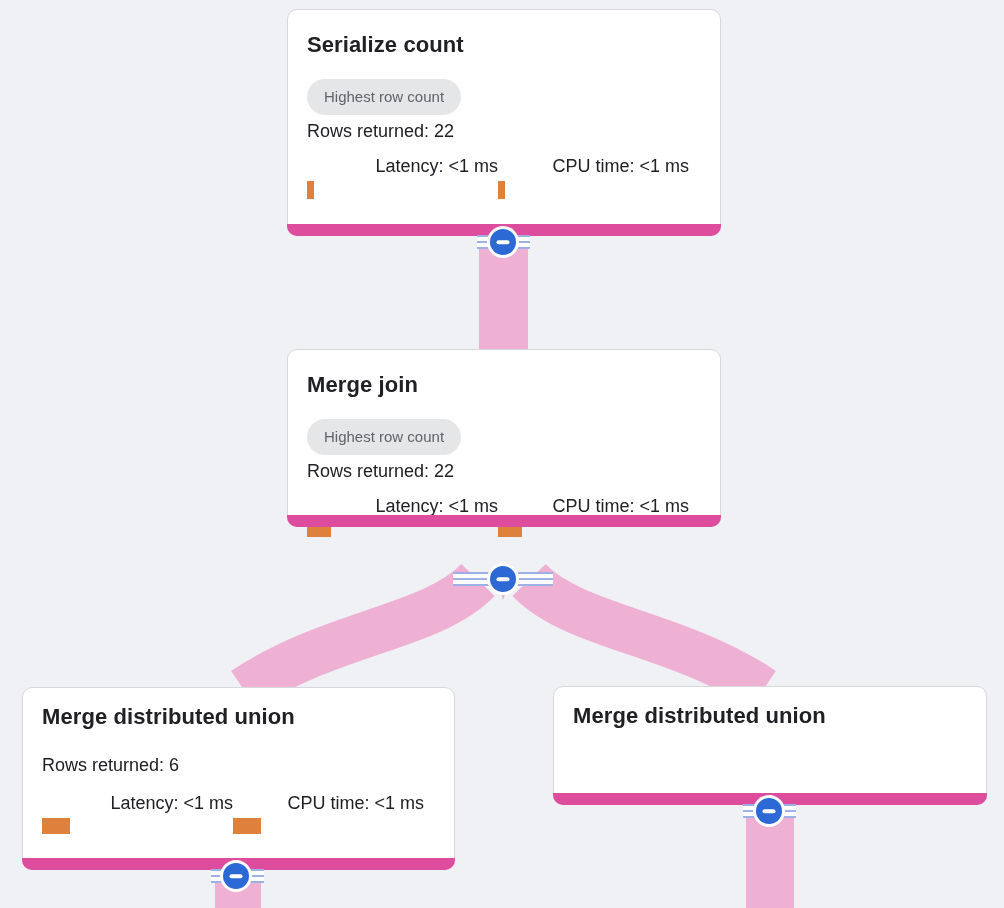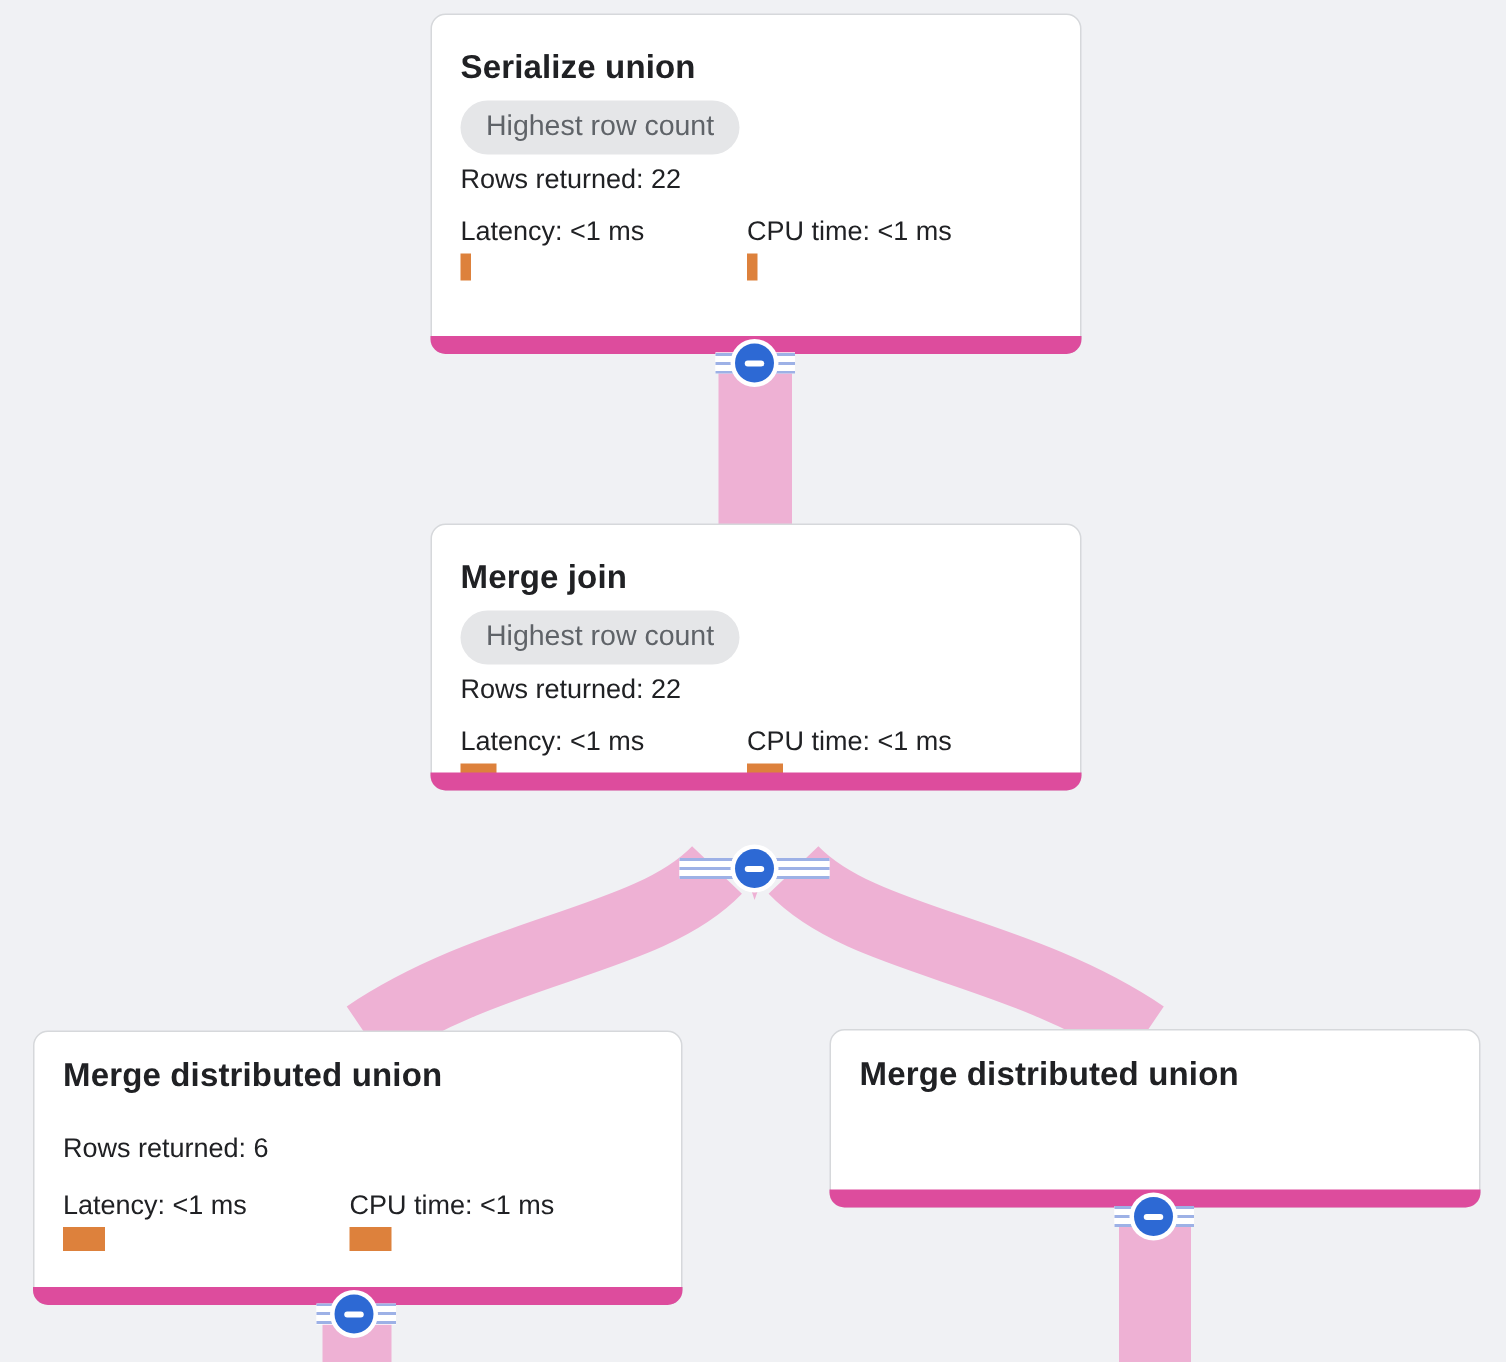--- a/index.html
+++ b/index.html
@@ -18,28 +18,28 @@
   }
   .card-bar{
     position:absolute;left:-1px;right:-1px;bottom:-1px;height:12px;
     background:#dd4c9d;border-radius:0 0 10px 10px;
   }
   .card-title{
     font-size:22px;line-height:26px;font-weight:700;color:#202124;
     letter-spacing:0.1px;
   }
   .badge{
-    display:inline-block;margin-top:9px;
+    display:inline-block;margin-top:21px;
     background:#e5e6e8;color:#5f6368;
-    font-size:19px;line-height:18px;font-weight:500;
+    font-size:15px;line-height:18px;font-weight:500;
     padding:9px 17px;border-radius:18px;
   }
   .rows-line{margin-top:5px;font-size:18px;line-height:22px;color:#202124;}
   .metrics{display:flex;margin-top:13px;}
-  .metric-col{width:191px;}
+  .metric-col{width:191px;text-align:right;}
   .metric-label{font-size:18px;line-height:22px;color:#202124;}
   .metric-bar{margin-top:4px;background:#dd813c;}
   .bar-thin{width:7px;height:18px;}
   .bar-med{width:24px;height:16px;}
   .bar-wide{width:28px;height:16px;}
   .tight .card-title{margin-top:-6px;}
   .tight .rows-line{margin-top:24px;}
   .tight .metrics{margin-top:16px;}
   .band{
     position:absolute;z-index:3;height:14px;background:#ffffff;
@@ -69,21 +69,21 @@
     <path d="M 478 580 C 432 628 330 632 244 690" fill="none" stroke="#eeb1d4" stroke-width="46"></path>
 
     <path d="M 529 580 C 575 628 677 632 763 690" fill="none" stroke="#eeb1d4" stroke-width="46"></path>
 
     <rect x="215" y="868" width="46" height="40" fill="#eeb1d4"></rect>
 
     <rect x="746" y="803" width="48" height="105" fill="#eeb1d4"></rect>
   </svg>
 
   <div class="card" style="left:287px;top:9px;width:434px;height:227px;">
-    <div class="card-title">Serialize union</div>
+    <div class="card-title">Serialize count</div>
     <div class="badge">Highest row count</div>
     <div class="rows-line">Rows returned: 22</div>
     <div class="metrics">
       <div class="metric-col">
         <div class="metric-label">Latency: &lt;1 ms</div>
         <div class="metric-bar bar-thin"></div>
       </div>
       <div class="metric-col">
         <div class="metric-label">CPU time: &lt;1 ms</div>
         <div class="metric-bar bar-thin"></div>

